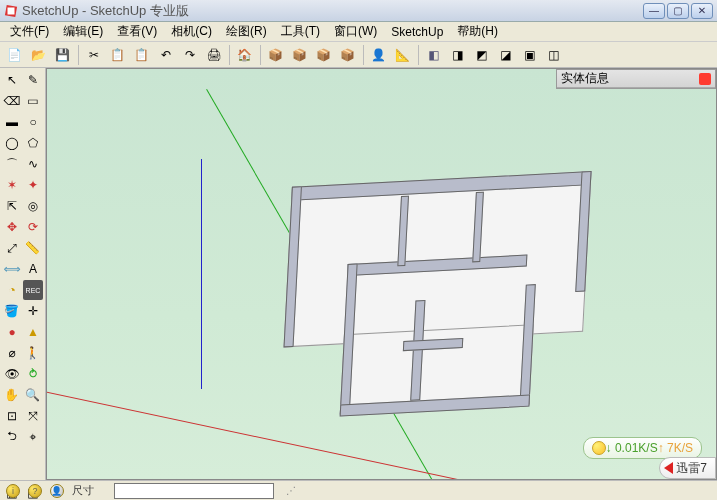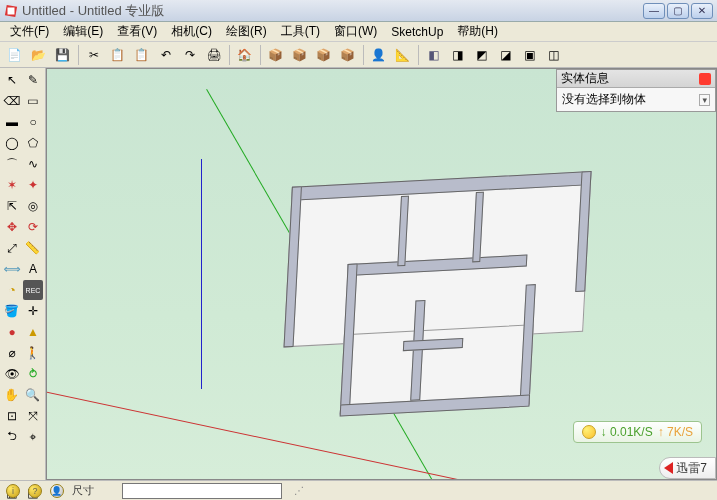--- a/index.html
+++ b/index.html
@@ -30,44 +30,44 @@
 .floorplan { position: absolute; top: 70px; left: 240px; width: 310px; height: 260px; transform: rotate(-3deg) skewX(-6deg); }
 .floorplan .slab { position: absolute; background: #f4f4f4; border: 1px solid #999; }
 .floorplan .wall { position: absolute; background: #b8bccb; border: 1px solid #666; }
 
 .info-panel { position: absolute; top: 0; right: 0; width: 160px; background: #f7f7f7; border: 1px solid #999; }
 .info-panel .hdr { height: 18px; background: linear-gradient(#e4e4e4,#d4d4d4); display: flex; align-items: center; padding: 0 4px; font-size: 11px; border-bottom: 1px solid #aaa; }
 .info-panel .hdr-close { margin-left: auto; width: 12px; height: 12px; background: #ff3b30; border-radius: 2px; }
 .info-panel .body { padding: 3px 5px 3px 5px; font-size: 11px; display: flex; align-items: center; min-height: 22px; }
 .info-panel .body .down { margin-left: auto; font-size: 9px; color: #555; border: 1px solid #aaa; padding: 0 2px; }
 
-.spd-widget { position: absolute; right: 14px; bottom: 36px; background: linear-gradient(#fefffe,#e9f4e4); border: 1px solid #9cc48e; border-radius: 4px; padding: 3px 8px; display: flex; align-items: center; gap: 5px; font-size: 11px; }
+.spd-widget { position: absolute; right: 14px; bottom: 20px; background: linear-gradient(#fefffe,#e9f4e4); border: 1px solid #9cc48e; border-radius: 10px; padding: 3px 8px; display: flex; align-items: center; font-size: 11px; }
 .spd-widget .dn { color: #4aa02c; }
 .spd-widget .up { color: #e8a23a; }
 .spd-ball { width: 14px; height: 14px; border-radius: 50%; background: radial-gradient(circle at 30% 30%, #fff176, #fbc02d); border: 1px solid #c9a227; }
 
 .brand-pill { position: absolute; right: 0; bottom: 0; height: 22px; display: flex; align-items: center; background: linear-gradient(#fff,#eee); border: 1px solid #bbb; border-radius: 11px 0 0 11px; padding: 0 8px 0 4px; font-size: 12px; color: #333; text-align: right; }
 .brand-pill .tri { width: 0; height: 0; border-top: 6px solid transparent; border-bottom: 6px solid transparent; border-right: 9px solid #d22; margin-right: 3px; }
 
 .statusbar { height: 20px; background: #ece9d8; border-top: 1px solid #bbb; display: flex; align-items: center; padding: 0 6px; gap: 8px; }
 .statusbar .st-ico { width: 14px; height: 14px; border-radius: 50%; background: radial-gradient(circle at 30% 30%,#ffe866,#caa21a); border: 1px solid #998018; display: flex; align-items: center; justify-content: center; font-size: 9px; color: #665; }
 .statusbar .msg { flex: 1; color: #333; font-size: 11px; }
-.statusbar .lbl { font-size: 11px; color: #333; margin-right: 20px; }
+.statusbar .lbl { font-size: 11px; color: #333; margin-right: 12px; }
 .statusbar input { width: 160px; height: 16px; border: 1px solid #777; background: #fff; font-size: 11px; padding: 0 2px; }
 .statusbar .grip { width: 14px; display: flex; justify-content: flex-end; color: #888; font-size: 10px; }
 </style>
 </head>
 <body>
 
 <div class="titlebar">
   <svg class="app-icon" viewBox="0 0 16 16">
       <rect x="2" y="2" width="12" height="12" fill="#d33" transform="rotate(10 8 8)"></rect>
       <rect x="4" y="4" width="8" height="8" fill="#fff"></rect>
     </svg>
-  <span class="title-text">Untitled - Untitled 专业版</span>
+  <span class="title-text">SketchUp - SketchUp 专业版</span>
   <div class="win-btns">
     <div class="win-btn">—</div>
     <div class="win-btn">▢</div>
     <div class="win-btn">✕</div>
   </div>
 </div>
 
 <div class="menubar">
   <span>文件(F)</span>
   <span>编辑(E)</span>
@@ -173,24 +173,20 @@
       <div class="wall" style="left:110px;top:55px;width:8px;height:70px"></div>
       <div class="wall" style="left:185px;top:55px;width:8px;height:70px"></div>
       <div class="wall" style="left:120px;top:200px;width:60px;height:10px"></div>
     </div>
 
     <div class="info-panel">
       <div class="hdr">
         <span>实体信息</span>
         <div class="hdr-close"></div>
       </div>
-      <div class="body">
-        <span>没有选择到物体</span>
-        <span class="down">▾</span>
-      </div>
     </div>
 
     <div class="spd-widget">
       <div class="spd-ball"></div>
       <span class="dn">↓ 0.01K/S</span>
       <span class="up">↑ 7K/S</span>
     </div>
 
     <div class="brand-pill">
       <div class="tri"></div>

